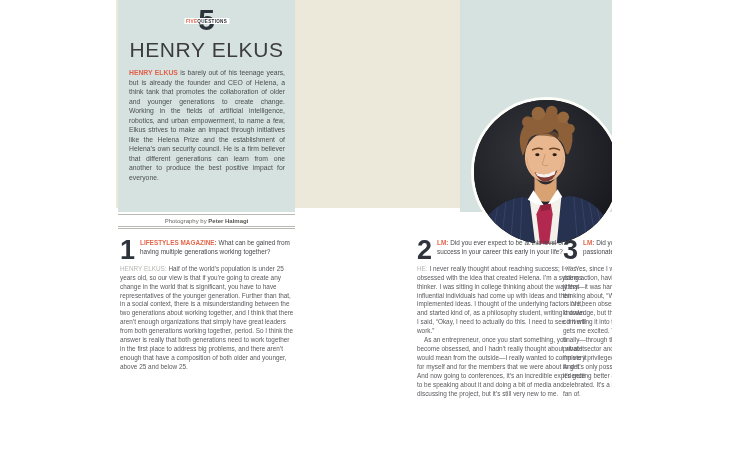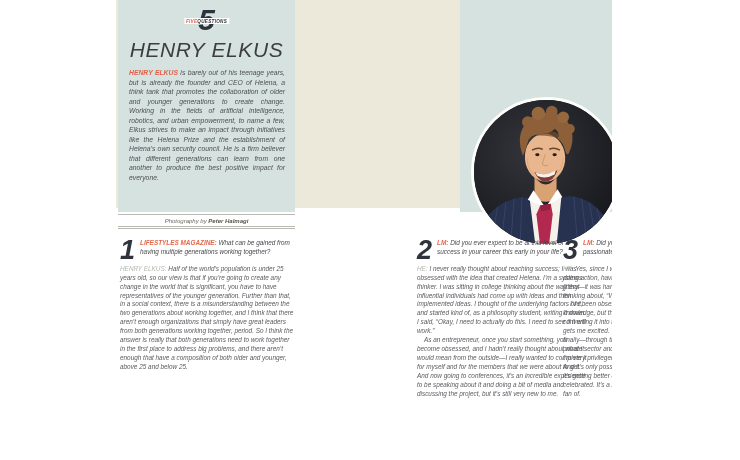--- a/index.html
+++ b/index.html
@@ -3,21 +3,20 @@
 <meta charset="utf-8">
 <style>
   * { margin: 0; padding: 0; box-sizing: border-box; }
   html, body { background: #ffffff; }
   body { font-family: "Liberation Sans", sans-serif; }
   #page {
     position: relative;
     width: 612px; height: 460px;
     background: #ffffff;
     overflow: hidden;
-    font-style: italic;
   }
   
   .cream-band {
     position: absolute; left: 116px; top: 0; right: 0; height: 208px;
     background: #ece9da;
   }
   
   .teal-panel { position: absolute; top: 0; background: #d5e2df; }
   .panel-left  { left: 118px; width: 177px; height: 212px; }
   .panel-photo { left: 460px; width: 162px; height: 212px; }

